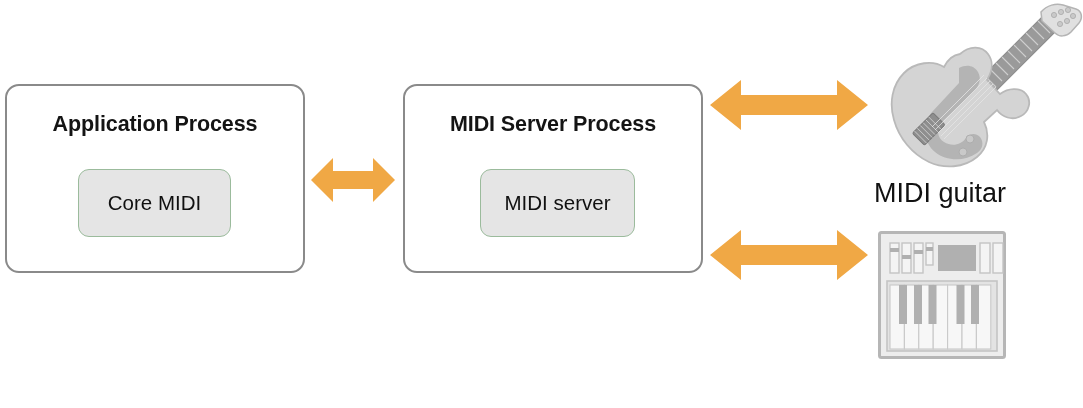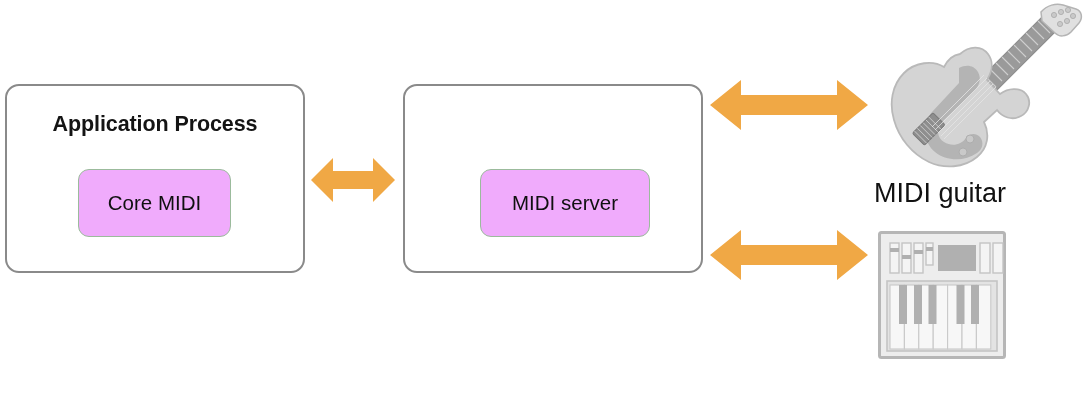--- a/index.html
+++ b/index.html
@@ -53,37 +53,37 @@
     color: #141414;
     letter-spacing: -0.1px;
   }
   #app-process-title { top: 26px; }
   #midi-server-title { top: 26px; }
 
   
   .module-box {
     position: absolute;
     box-sizing: border-box;
-    background: #f0abfc;
+    background: #e5e5e5;
     border: 1.5px solid #9bbb9c;
     border-radius: 11px;
     display: flex;
     align-items: center;
     justify-content: center;
   }
   #core-midi-module {
     left: 71px;
     top: 83px;
     width: 153px;
     height: 68px;
   }
   #midi-server-module {
     left: 75px;
     top: 83px;
-    width: 170px;
+    width: 155px;
     height: 68px;
   }
   .module-label {
     font-size: 20.5px;
     color: #101010;
     line-height: 1;
   }
 
   
   .arrow-wrap { position: absolute; }
@@ -127,20 +127,21 @@
     </div>
   </div>
 
   <div class="arrow-wrap" id="arrow-app-to-server">
     <svg viewBox="0 0 84 56" preserveAspectRatio="none">
       <path d="M 0 28 L 22 6 L 22 19 L 62 19 L 62 6 L 84 28 L 62 50 L 62 37 L 22 37 L 22 50 Z" fill="#f0a845"></path>
     </svg>
   </div>
 
   <div class="process-box" id="midi-server-box">
+    <div class="process-title" id="midi-server-title">MIDI Server Process</div>
     <div class="module-box" id="midi-server-module">
       <span class="module-label">MIDI server</span>
     </div>
   </div>
 
   <div class="arrow-wrap" id="arrow-server-to-guitar">
     <svg viewBox="0 0 158 58" preserveAspectRatio="none">
       <path d="M 0 29 L 31 4 L 31 19 L 127 19 L 127 4 L 158 29 L 127 54 L 127 39 L 31 39 L 31 54 Z" fill="#f0a845"></path>
     </svg>
   </div>

